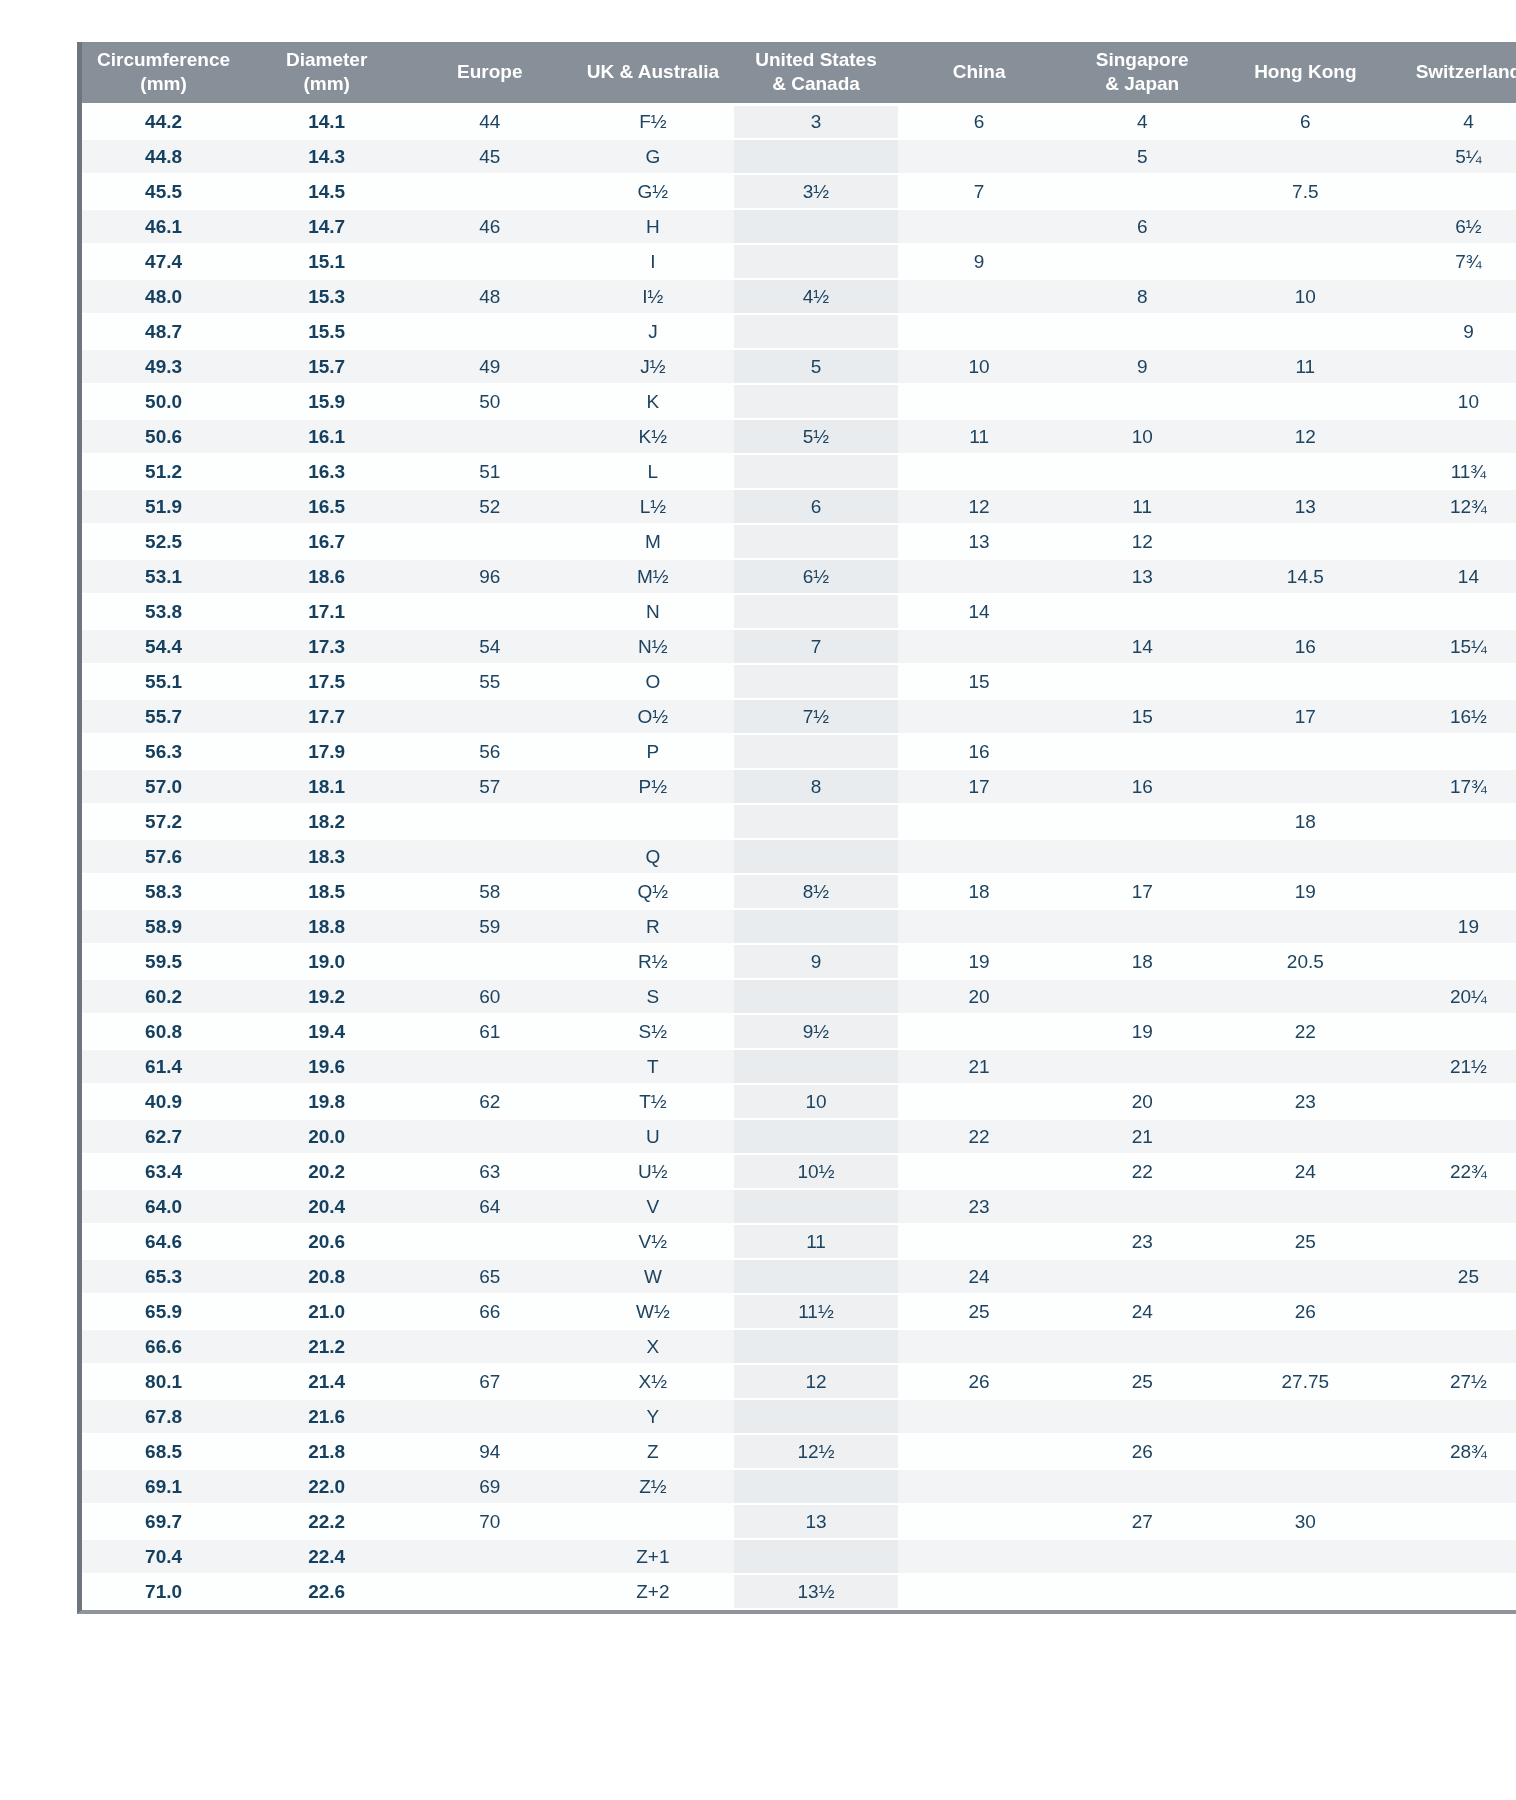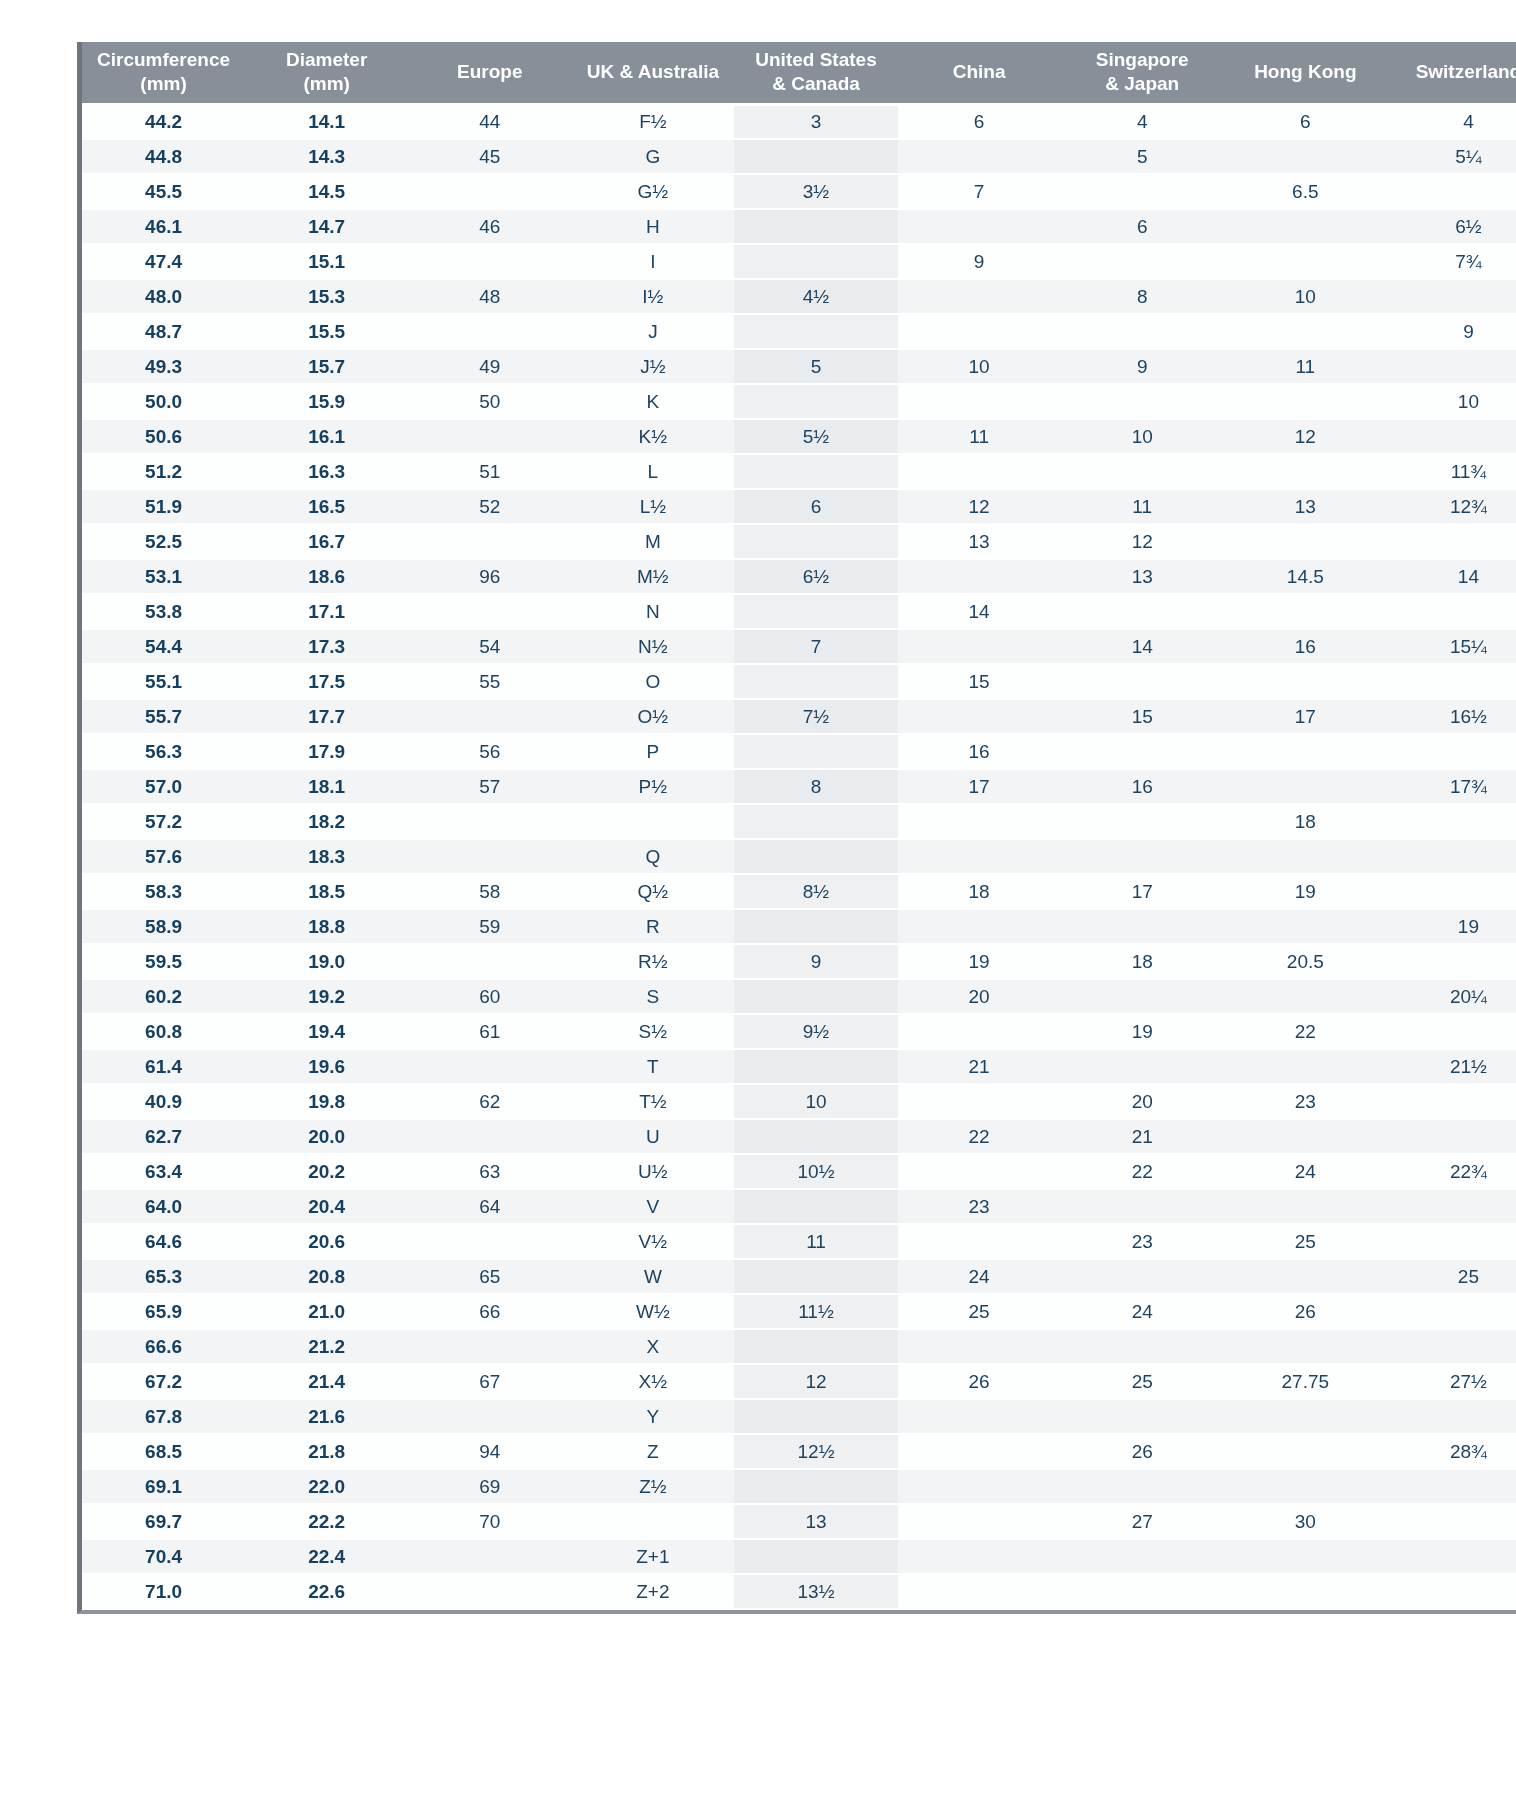--- a/index.html
+++ b/index.html
@@ -120,21 +120,21 @@
             <td>5¼</td>
           </tr>
           <tr>
             <td class="col-bold">45.5</td>
             <td class="col-bold">14.5</td>
             <td></td>
             <td>G½</td>
             <td class="col-us">3½</td>
             <td>7</td>
             <td></td>
-            <td>6.5</td>
+            <td>7.5</td>
             <td></td>
           </tr>
           <tr>
             <td class="col-bold">46.1</td>
             <td class="col-bold">14.7</td>
             <td>46</td>
             <td>H</td>
             <td class="col-us"></td>
             <td></td>
             <td>6</td>
@@ -487,21 +487,21 @@
             <td class="col-bold">21.2</td>
             <td></td>
             <td>X</td>
             <td class="col-us"></td>
             <td></td>
             <td></td>
             <td></td>
             <td></td>
           </tr>
           <tr>
-            <td class="col-bold">67.2</td>
+            <td class="col-bold">80.1</td>
             <td class="col-bold">21.4</td>
             <td>67</td>
             <td>X½</td>
             <td class="col-us">12</td>
             <td>26</td>
             <td>25</td>
             <td>27.75</td>
             <td>27½</td>
           </tr>
           <tr>

